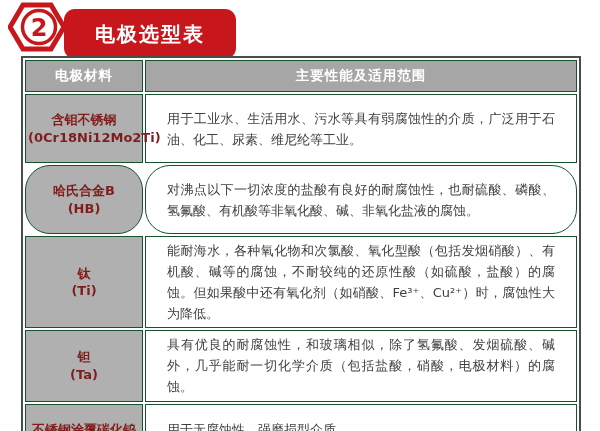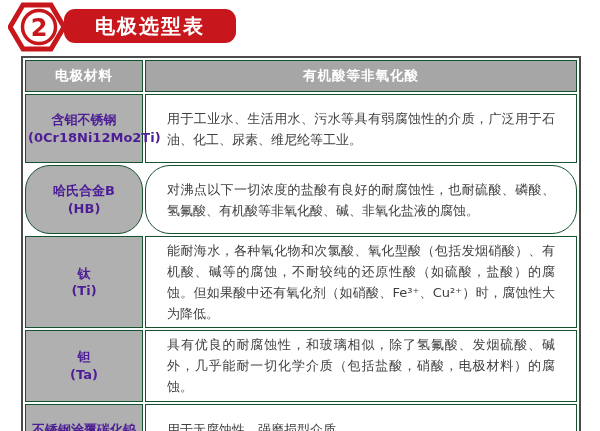--- a/index.html
+++ b/index.html
@@ -18,21 +18,21 @@
     width: 100%;
   }
   .badge {
     position: absolute;
     left: 8px; top: 2px;
     width: 58px; height: 50px;
   }
   .title-pill {
     position: absolute;
     left: 64px; top: 9px;
-    width: 172px; height: 34px;
+    width: 172px; height: 50px;
     background: #c8171c;
     border-radius: 11px;
     color: #ffffff;
     font-size: 20px;
     font-weight: bold;
     letter-spacing: 2px;
     display: flex;
     align-items: center;
     justify-content: center;
   }
@@ -57,21 +57,21 @@
     color: #ffffff;
     font-size: 13.5px;
     font-weight: bold;
     letter-spacing: 1px;
     text-align: center;
     padding: 6px 2px;
     height: 29px;
   }
   td.material {
     background: #b0b0b0;
-    color: #4c1d95;
+    color: #7f1d1d;
     font-size: 13px;
     font-weight: bold;
     text-align: center;
     vertical-align: middle;
     padding: 16px 2px;
     line-height: 1.35;
   }
   td.material .code { display: block; font-size: 13px; }
   td.material .code:empty { display: none; }
   td.desc {
@@ -105,21 +105,21 @@
   </div>
 
   <table class="spec">
     <colgroup>
         <col class="c1">
         <col class="c2">
       </colgroup>
     <thead>
       <tr>
         <th class="col-header">电极材料</th>
-        <th class="col-header">有机酸等非氧化酸</th>
+        <th class="col-header">主要性能及适用范围</th>
       </tr>
     </thead>
     <tbody>
       <tr class="r1">
         <td class="material">
           <span>含钼不锈钢</span>
           <span class="code">(0Cr18Ni12Mo2Ti)</span>
         </td>
         <td class="desc">用于工业水、生活用水、污水等具有弱腐蚀性的介质，广泛用于石油、化工、尿素、维尼纶等工业。</td>
       </tr>

